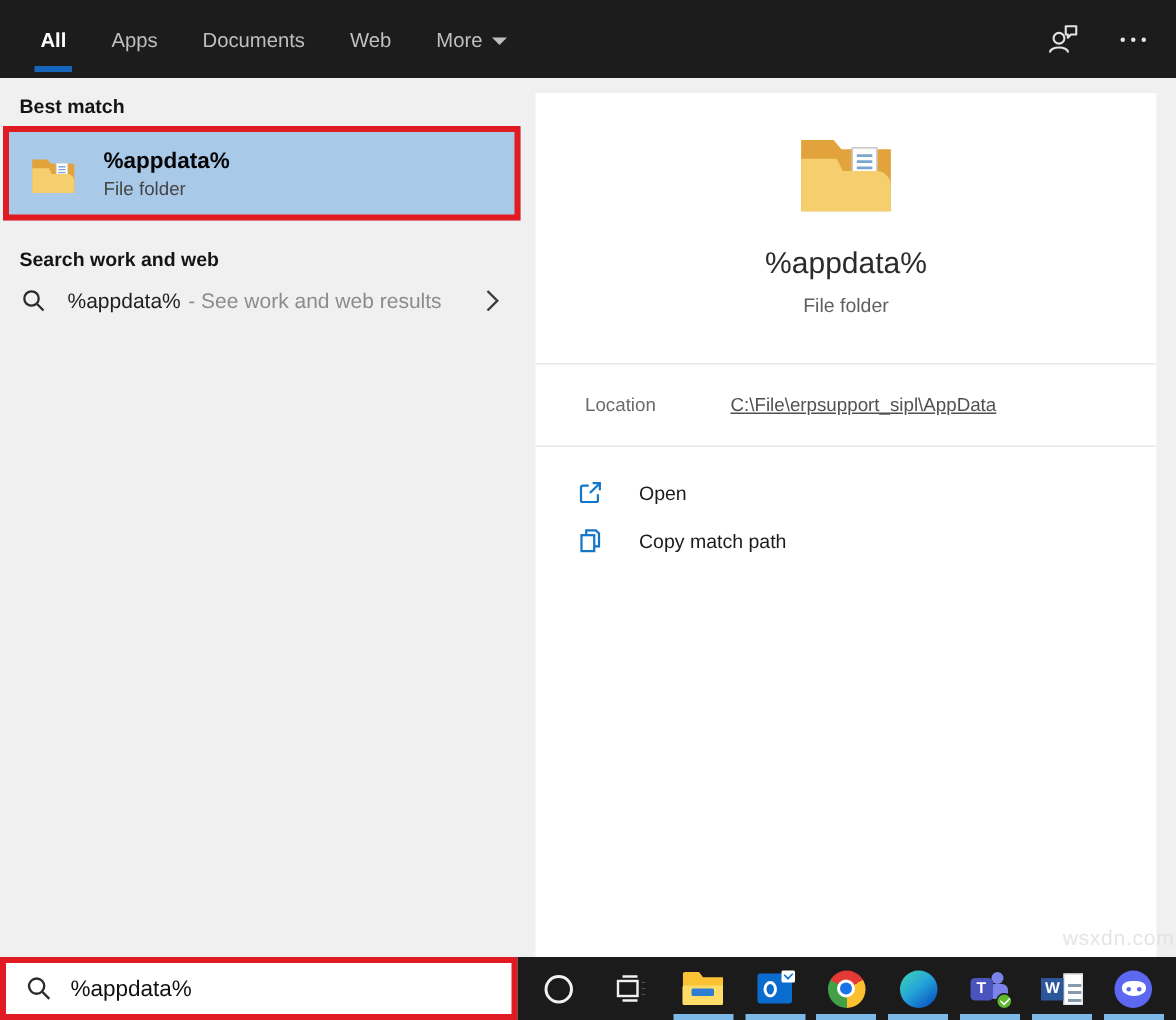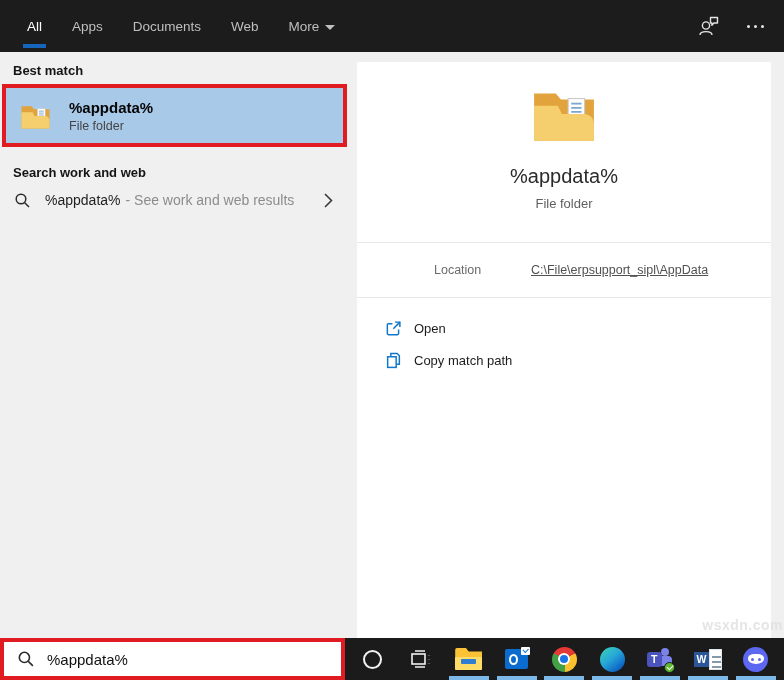--- a/index.html
+++ b/index.html
@@ -5,21 +5,21 @@
   * { margin:0; padding:0; box-sizing:border-box; }
   html,body { width:784px; height:680px; }
   body { font-family:"Liberation Sans","DejaVu Sans",sans-serif; background:#f0f0f0; }
 
   .screen { position:relative; width:784px; height:680px; overflow:hidden; background:#f0f0f0; }
 
   
   .topbar { position:absolute; top:0; left:0; right:0; height:52px; background:#1c1c1c; display:flex; align-items:center; }
   .tabs { display:flex; height:100%; padding-left:12px; }
   .tab { position:relative; display:flex; align-items:center; gap:6px; padding:0 15px; color:#bfbfbf; font-size:13.5px; cursor:pointer; }
-  .tab.active { color:#ffffff; font-weight:normal; }
+  .tab.active { color:#ffffff; font-weight:bold; }
   .tab.active .underline { position:absolute; left:11px; right:11px; bottom:4px; height:4px; background:#1565bd; }
   .caret { width:0; height:0; border-left:5px solid transparent; border-right:5px solid transparent; border-top:5px solid #bfbfbf; margin-top:2px; }
   .topbar-icons { margin-left:auto; display:flex; align-items:center; gap:26px; padding-right:20px; }
   .dots { display:flex; gap:4px; }
   .dots i { width:3px; height:3px; border-radius:50%; background:#e6e6e6; }
 
   
   .left { position:absolute; top:52px; left:0; width:357px; bottom:42px; background:#f0f0f0; }
   .section-header { padding:11px 13px 6px; font-size:13px; font-weight:700; color:#141414; }
   .annotation-box { position:absolute; left:2px; top:32px; width:345px; height:63px; border:4px solid #e11b22; background:#a9c9e8; }
@@ -33,25 +33,25 @@
   .web-suffix { margin-left:5px; font-size:14px; color:#8c8c8c; }
   .web-chevron { margin-left:auto; }
 
   
   .preview { position:absolute; left:357px; top:62px; width:414px; height:576px; background:#ffffff; }
   .pv-icon { display:flex; justify-content:center; padding-top:23px; }
   .pv-title { text-align:center; margin-top:22px; font-size:20px; color:#2b2b2b; }
   .pv-sub { text-align:center; margin-top:8px; font-size:13px; color:#5f5f5f; }
   .divider { height:1px; background:#e8e8e8; }
   .div1 { margin-top:31px; }
-  .loc-row { display:flex; align-items:center; padding:20px 20px 20px 33px;margin-left:44px; }
+  .loc-row { display:flex; align-items:center; padding:20px 20px 20px 33px; }
   .loc-label { width:97px; font-size:12.5px; color:#6b6b6b; }
   .loc-value { font-size:12.5px; color:#515151; text-decoration:underline; cursor:pointer; }
   .actions { padding:14px 0 0 28px; }
-  .action-row { display:flex; align-items:center; gap:12px; height:32px; cursor:pointer; color:#1277c9; }
+  .action-row { display:flex; align-items:center; gap:24px; height:32px; cursor:pointer; color:#1277c9; }
   .action-label { font-size:13px; color:#1c1c1c; }
 
   
   .bottom-search { position:absolute; left:0; top:638px; width:345px; height:42px; background:#ffffff; border:4px solid #e11b22; display:flex; align-items:center; padding-left:13px; }
   .bottom-search input { border:none; outline:none; margin-left:12px; font-size:15px; color:#111; width:240px; font-family:inherit; background:transparent; }
   .taskbar { position:absolute; left:345px; top:638px; right:0; bottom:0; background:#1b1b1b; display:flex; align-items:center; justify-content:space-around; padding:0 4px; }
   .tb-item { position:relative; height:100%; display:flex; align-items:center; justify-content:center; width:44px; cursor:pointer; }
   .tb-item .indicator { position:absolute; bottom:0; left:50%; transform:translateX(-50%); width:40px; height:4px; background:#7cb9e8; }
 
   .cortana-ring { width:19px; height:19px; border:2.4px solid #f2f2f2; border-radius:50%; }
@@ -83,21 +83,21 @@
   .word { position:relative; width:28px; height:21px; }
   .word .page { position:absolute; right:0; top:0; width:13px; height:21px; background:#fff;
     background-image:repeating-linear-gradient(#fff 0 3px,#8899aa 3px 5px); background-size:9px 100%; background-position:2px 3px; background-repeat:no-repeat; border:1px solid #dfe5ec; }
   .word .sq { position:absolute; left:0; top:3px; width:15px; height:15px; background:#2b579a; color:#fff; font-size:10.5px; font-weight:700; display:flex; align-items:center; justify-content:center; }
 
   .discord { position:relative; width:25px; height:25px; border-radius:50%; background:#5c67f2; }
   .discord .face { position:absolute; left:50%; top:50%; transform:translate(-50%,-50%); width:16px; height:10px; background:#fff; border-radius:55% 55% 70% 70%; }
   .discord .face::before, .discord .face::after { content:""; position:absolute; top:3.5px; width:3.2px; height:3.2px; background:#5c67f2; border-radius:50%; }
   .discord .face::before { left:3px; } .discord .face::after { right:3px; }
 
-  .watermark { position:absolute; right:1px; top:617px; font-size:14px; color:rgba(225,225,225,.85); letter-spacing:.5px;font-weight:bold; }
+  .watermark { position:absolute; right:1px; top:617px; font-size:14px; color:rgba(225,225,225,.85); letter-spacing:.5px; }
 
   svg { display:block; }
 </style>
 </head>
 <body>
 
 <svg width="0" height="0" style="position:absolute">
   <defs>
     <g id="win-folder">
       <path d="M3 8 h21 l5 6 h32 v40 H3 Z" fill="#e2a33d"></path>

